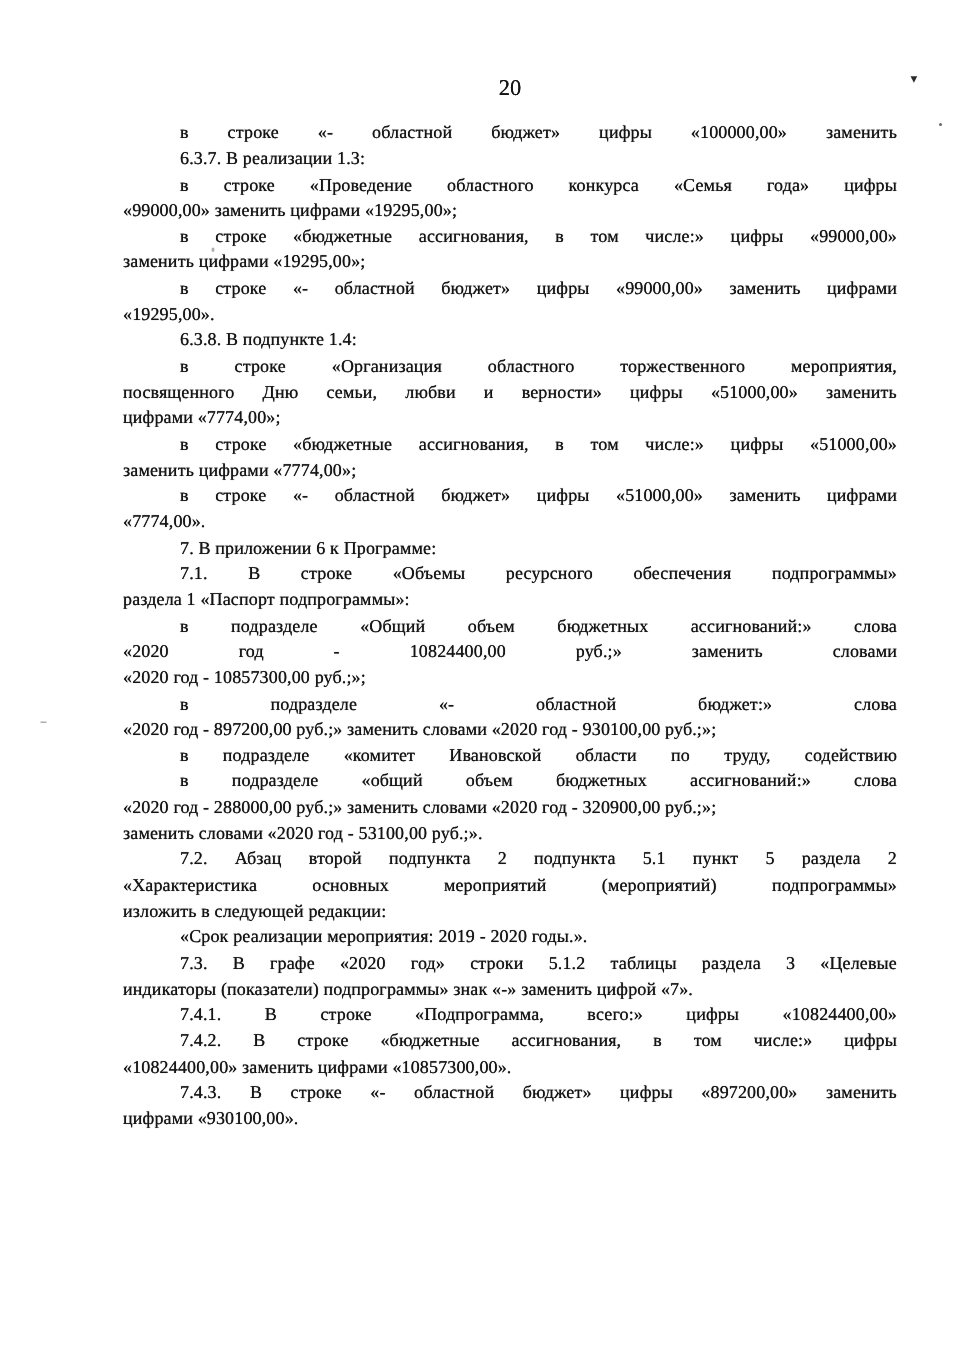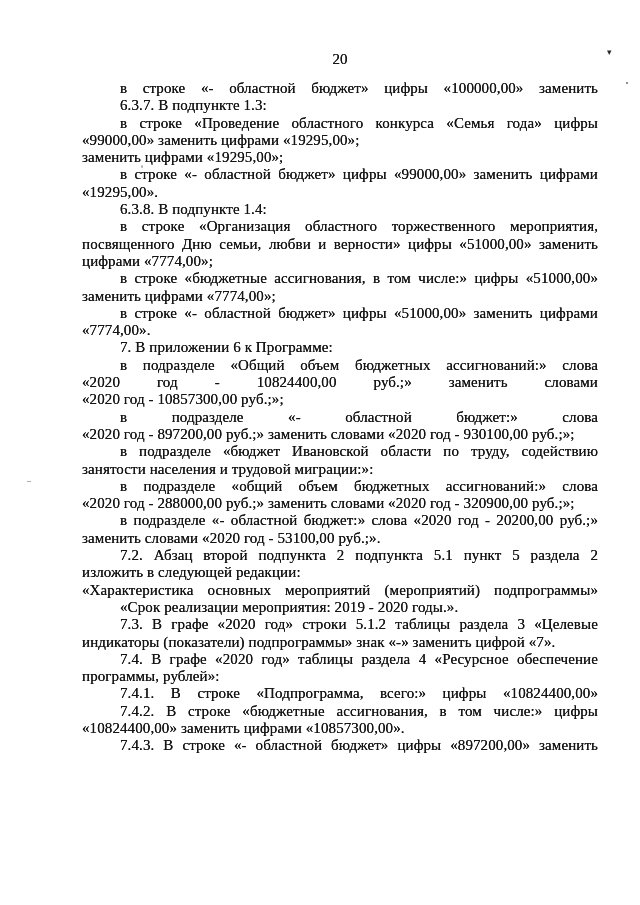--- a/index.html
+++ b/index.html
@@ -30,21 +30,21 @@
   .body-text {
     position: absolute;
     top: 60px;
     left: 82px;
     width: 516px;
   }
   .para { margin: 0; padding: 0; }
   .line {
     height: 17.3px;
     overflow: hidden;
-    font-size: 15px;
+    font-size: 12px;
     line-height: 17.3px;
     text-align: justify;
     text-align-last: justify;
     white-space: normal;
     text-shadow: 0 0 0.45px currentColor;
     letter-spacing: 0.1px;
   }
   .line.first { text-indent: 38px; }
   .line.last  { text-align-last: left; }
 
@@ -95,27 +95,28 @@
 
 <div class="page">
 
   <div class="page-number">20</div>
 
   <div class="body-text">
       <div class="para">
         <div class="line first">в строке «- областной бюджет» цифры «100000,00» заменить</div>
       </div>
       <div class="para">
-        <div class="line first last">6.3.7. В подпункте 1.3:</div>
+        <div class="line first last">6.3.7. В реализации 1.3:</div>
       </div>
       <div class="para">
         <div class="line first">в строке «Проведение областного конкурса «Семья года» цифры</div>
         <div class="line last">«99000,00» заменить цифрами «19295,00»;</div>
       </div>
       <div class="para">
+        <div class="line first">в строке «бюджетные ассигнования, в том числе:» цифры «99000,00»</div>
         <div class="line last">заменить цифрами «19295,00»;</div>
       </div>
       <div class="para">
         <div class="line first">в строке «- областной бюджет» цифры «99000,00» заменить цифрами</div>
         <div class="line last">«19295,00».</div>
       </div>
       <div class="para">
         <div class="line first last">6.3.8. В подпункте 1.4:</div>
       </div>
       <div class="para">
@@ -128,65 +129,64 @@
         <div class="line last">заменить цифрами «7774,00»;</div>
       </div>
       <div class="para">
         <div class="line first">в строке «- областной бюджет» цифры «51000,00» заменить цифрами</div>
         <div class="line last">«7774,00».</div>
       </div>
       <div class="para">
         <div class="line first last">7. В приложении 6 к Программе:</div>
       </div>
       <div class="para">
+        <div class="line first">7.1. В строке «Объемы ресурсного обеспечения подпрограммы»</div>
+        <div class="line last">раздела 1 «Паспорт подпрограммы»:</div>
+      </div>
+      <div class="para">
         <div class="line first">в подразделе «Общий объем бюджетных ассигнований:» слова</div>
         <div class="line">«2020 год - 10824400,00 руб.;» заменить словами</div>
         <div class="line last">«2020 год - 10857300,00 руб.;»;</div>
       </div>
       <div class="para">
         <div class="line first">в подразделе «- областной бюджет:» слова</div>
         <div class="line last">«2020 год - 897200,00 руб.;» заменить словами «2020 год - 930100,00 руб.;»;</div>
       </div>
       <div class="para">
-        <div class="line first">в подразделе «бюджет Ивановской области по труду, содействию</div>
-        <div class="line last">занятости населения и трудовой миграции:»:</div>
+        <div class="line first">в подразделе «комитет Ивановской области по труду, содействию</div>
       </div>
       <div class="para">
         <div class="line first">в подразделе «общий объем бюджетных ассигнований:» слова</div>
         <div class="line last">«2020 год - 288000,00 руб.;» заменить словами «2020 год - 320900,00 руб.;»;</div>
       </div>
       <div class="para">
-        <div class="line first">в подразделе «- областной бюджет:» слова «2020 год - 20200,00 руб.;»</div>
         <div class="line last">заменить словами «2020 год - 53100,00 руб.;».</div>
       </div>
       <div class="para">
         <div class="line first">7.2. Абзац второй подпункта 2 подпункта 5.1 пункт 5 раздела 2</div>
+        <div class="line">«Характеристика основных мероприятий (мероприятий) подпрограммы»</div>
         <div class="line last">изложить в следующей редакции:</div>
-        <div class="line">«Характеристика основных мероприятий (мероприятий) подпрограммы»</div>
       </div>
       <div class="para">
         <div class="line first last">«Срок реализации мероприятия: 2019 - 2020 годы.».</div>
       </div>
       <div class="para">
         <div class="line first">7.3. В графе «2020 год» строки 5.1.2 таблицы раздела 3 «Целевые</div>
         <div class="line last">индикаторы (показатели) подпрограммы» знак «-» заменить цифрой «7».</div>
-      </div>
-      <div class="para">
-        <div class="line first">7.4. В графе «2020 год» таблицы раздела 4 «Ресурсное обеспечение</div>
-        <div class="line last">программы, рублей»:</div>
       </div>
       <div class="para">
         <div class="line first">7.4.1. В строке «Подпрограмма, всего:» цифры «10824400,00»</div>
       </div>
       <div class="para">
         <div class="line first">7.4.2. В строке «бюджетные ассигнования, в том числе:» цифры</div>
         <div class="line last">«10824400,00» заменить цифрами «10857300,00».</div>
       </div>
       <div class="para">
         <div class="line first">7.4.3. В строке «- областной бюджет» цифры «897200,00» заменить</div>
+        <div class="line last">цифрами «930100,00».</div>
       </div>
     </div>
 
   <span class="artifact arrow-speck">▾</span>
   <span class="artifact dot-speck-1"></span>
   <span class="artifact dot-speck-2"></span>
   <span class="artifact dash-speck"></span>
 
   <div class="artifact bottom-noise">
     <span class="n1"></span><span class="n2"></span><span class="n3"></span><span class="n4"></span><span class="n5"></span><span class="n6"></span><span class="n7"></span><span class="n8"></span><span class="n9"></span><span class="n10"></span>

